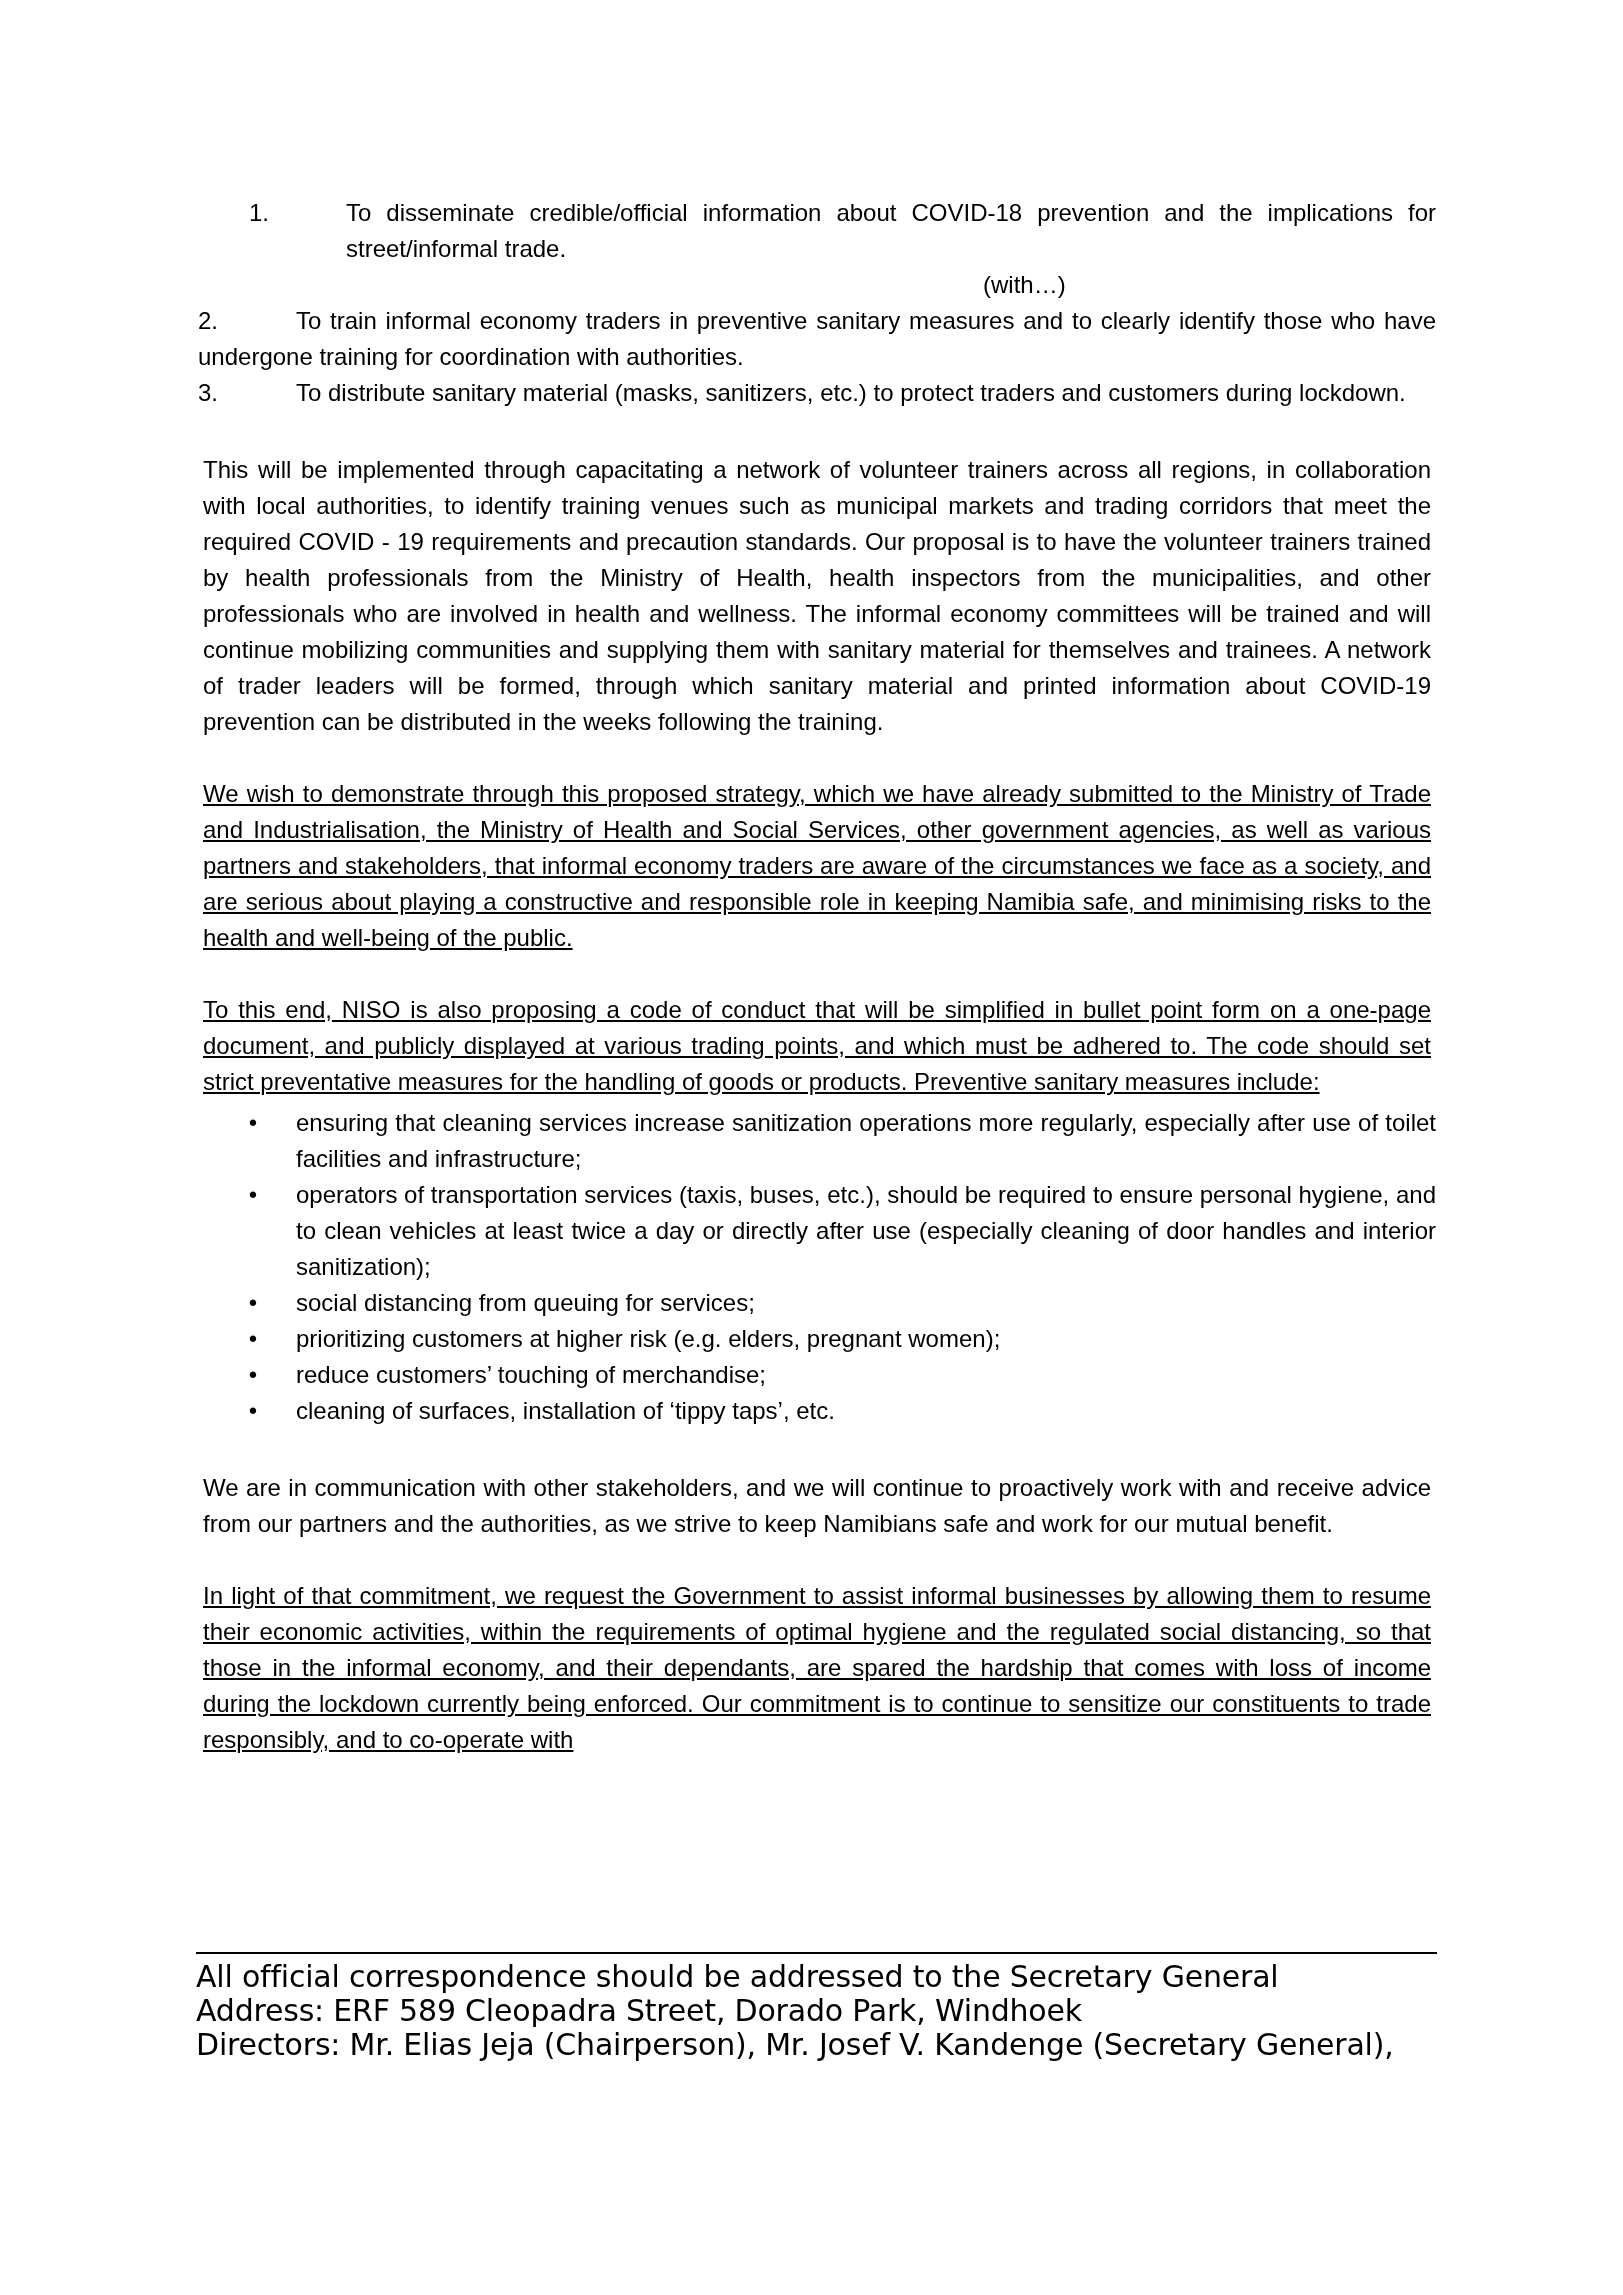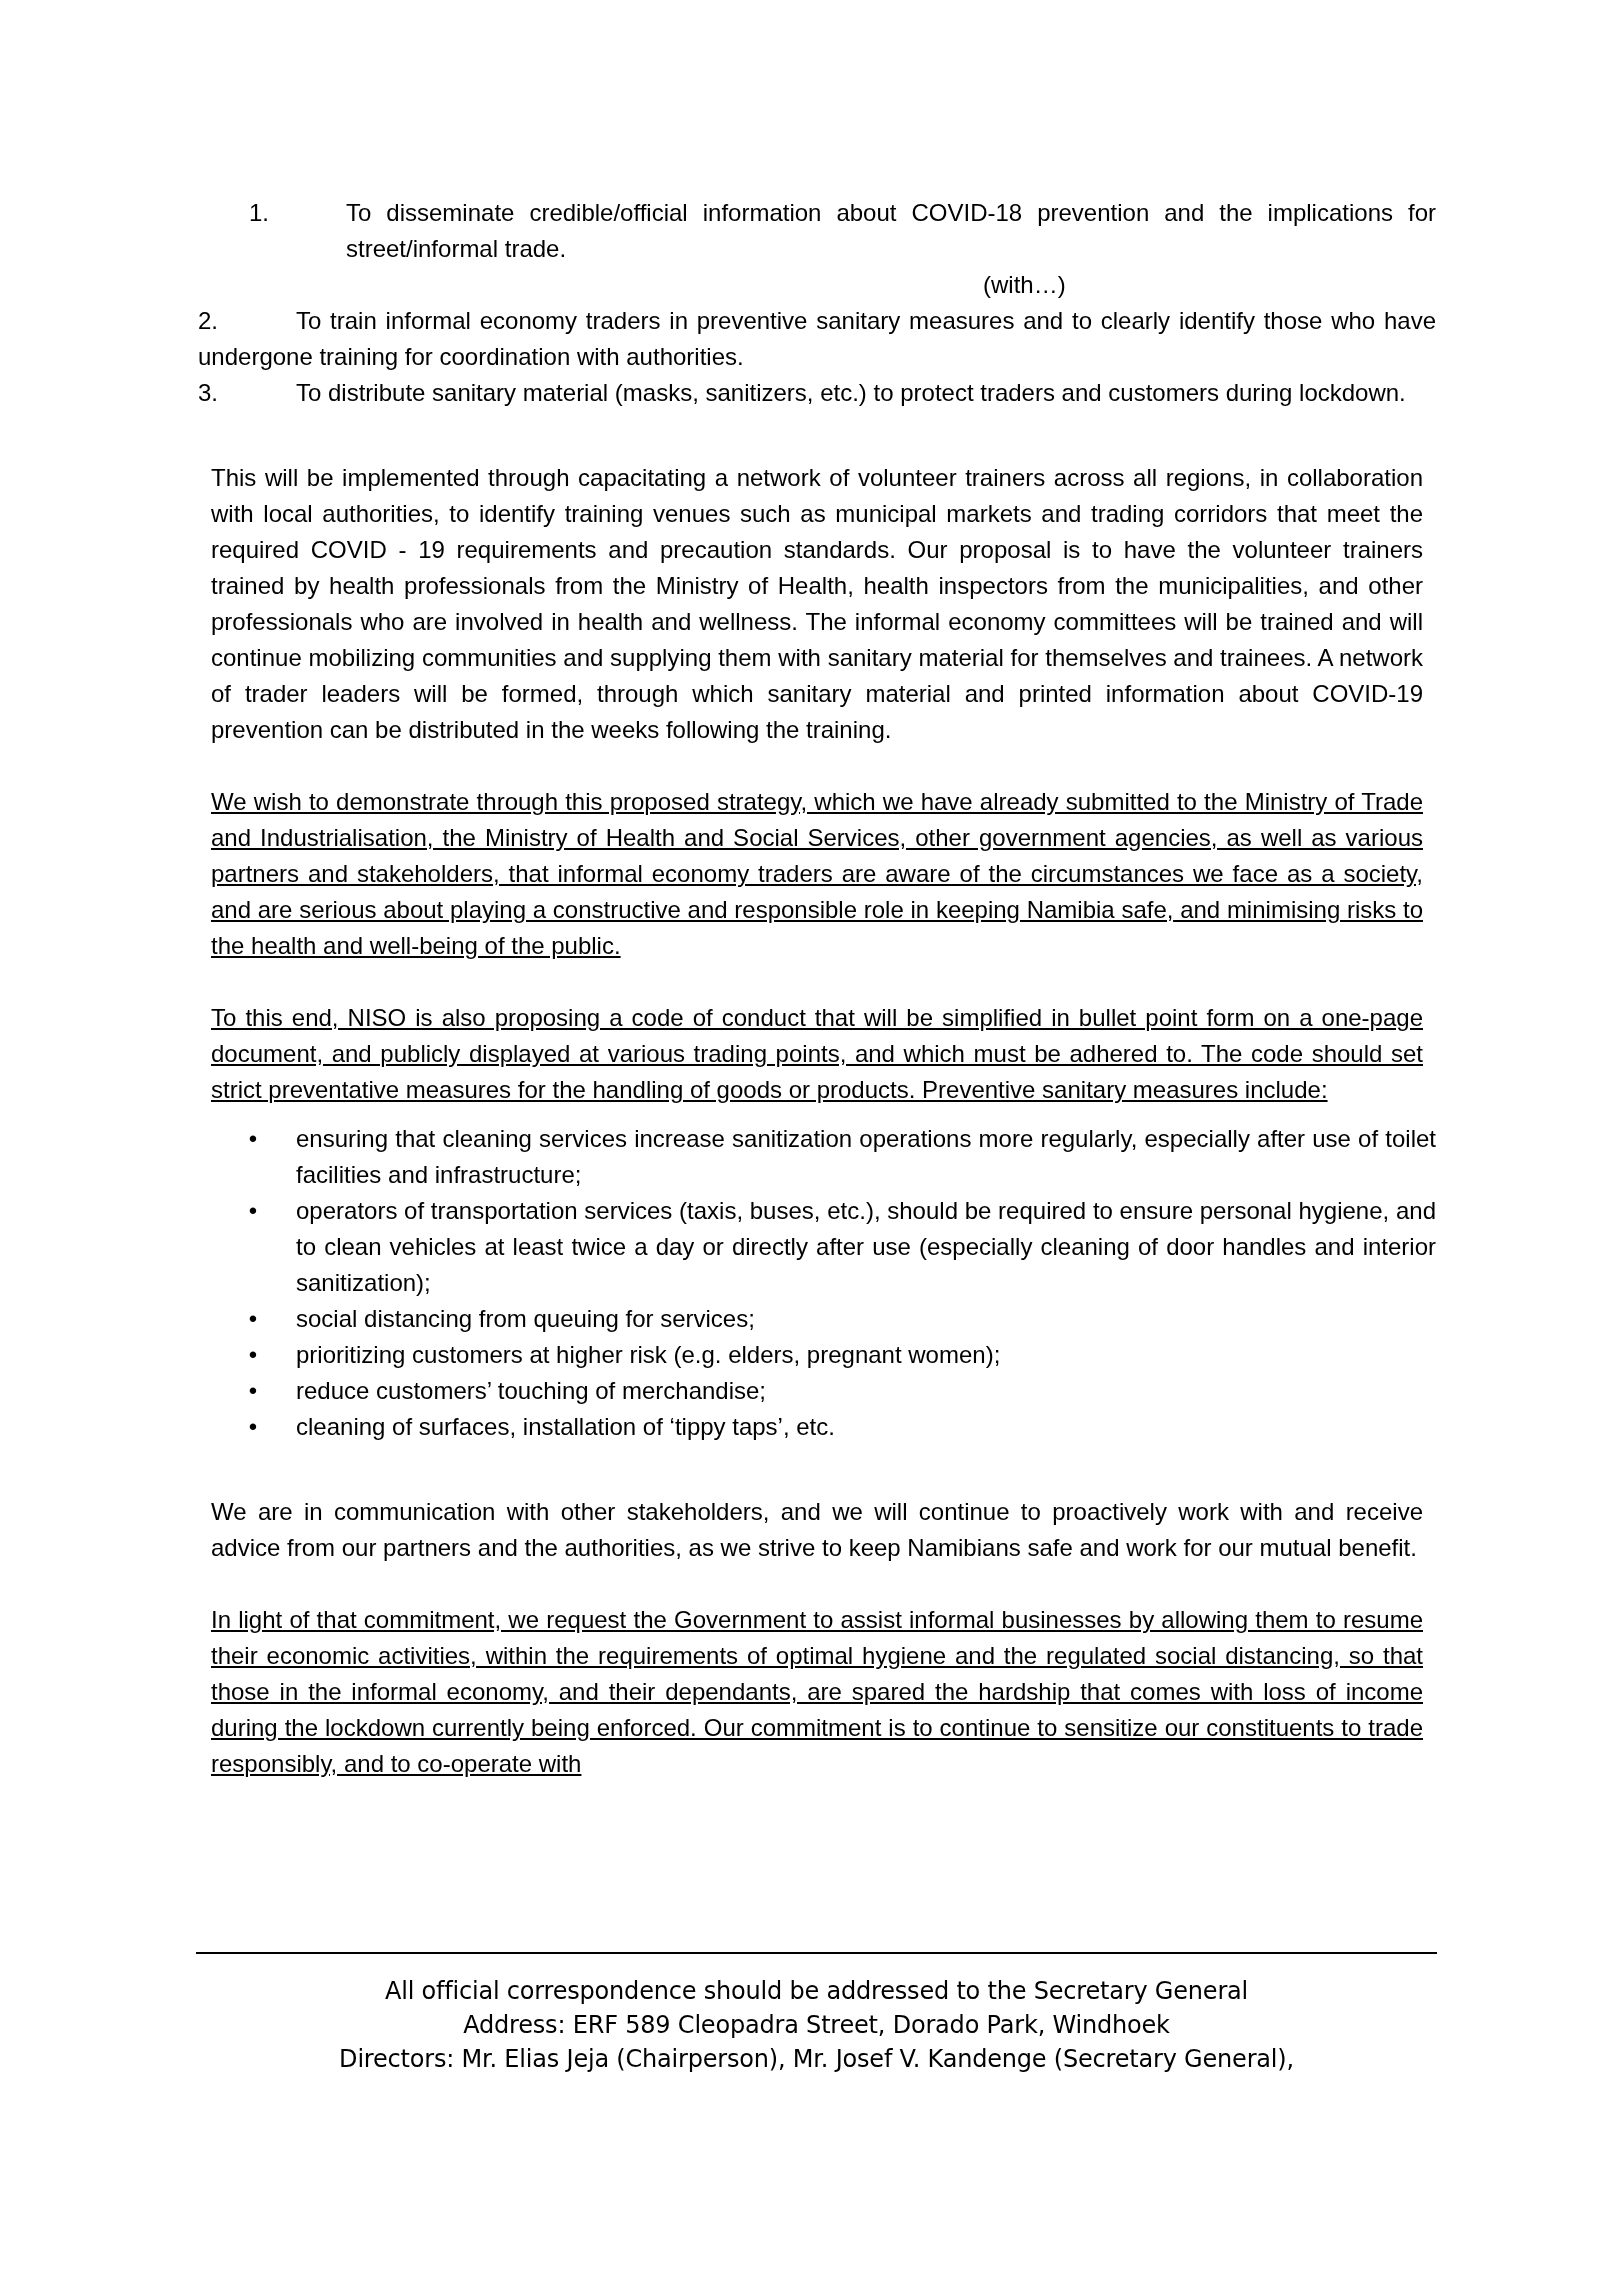--- a/index.html
+++ b/index.html
@@ -25,21 +25,21 @@
     .body-text {
       position: absolute;
       left: 198px;
       width: 1238px;
       top: 195px;
       font-family: "Liberation Sans", sans-serif;
       font-size: 24px;
       line-height: 36px;
       text-align: justify;
     }
-    .p { margin: 13px; text-align: justify; }
+    .p { margin: 5px; text-align: justify; }
     .p + .p { margin-top: 36px; text-decoration: underline; }
     .num-item {
       position: relative;
       margin: 0;
       text-align: justify;
     }
     .num-item.indented {
       padding-left: 148px;
     }
     .num-item.indented .num {
@@ -81,24 +81,23 @@
       top: 1952px;
       width: 1241px;
     }
     .footer-rule {
       height: 2.4px;
       background: #000000;
       width: 100%;
     }
     .footer-text {
       font-family: "DejaVu Sans", sans-serif;
-      font-size: 24px;
+      font-size: 30px;
       line-height: 34px;
-      text-align: center;
-      margin-top: 20px;
+      margin-top: 6px;
       letter-spacing: -0.2px;
     }
     .footer-line { display: block; }
   </style>
 </head>
 <body>
 
 <div class="page">
 
   <div class="body-text">

